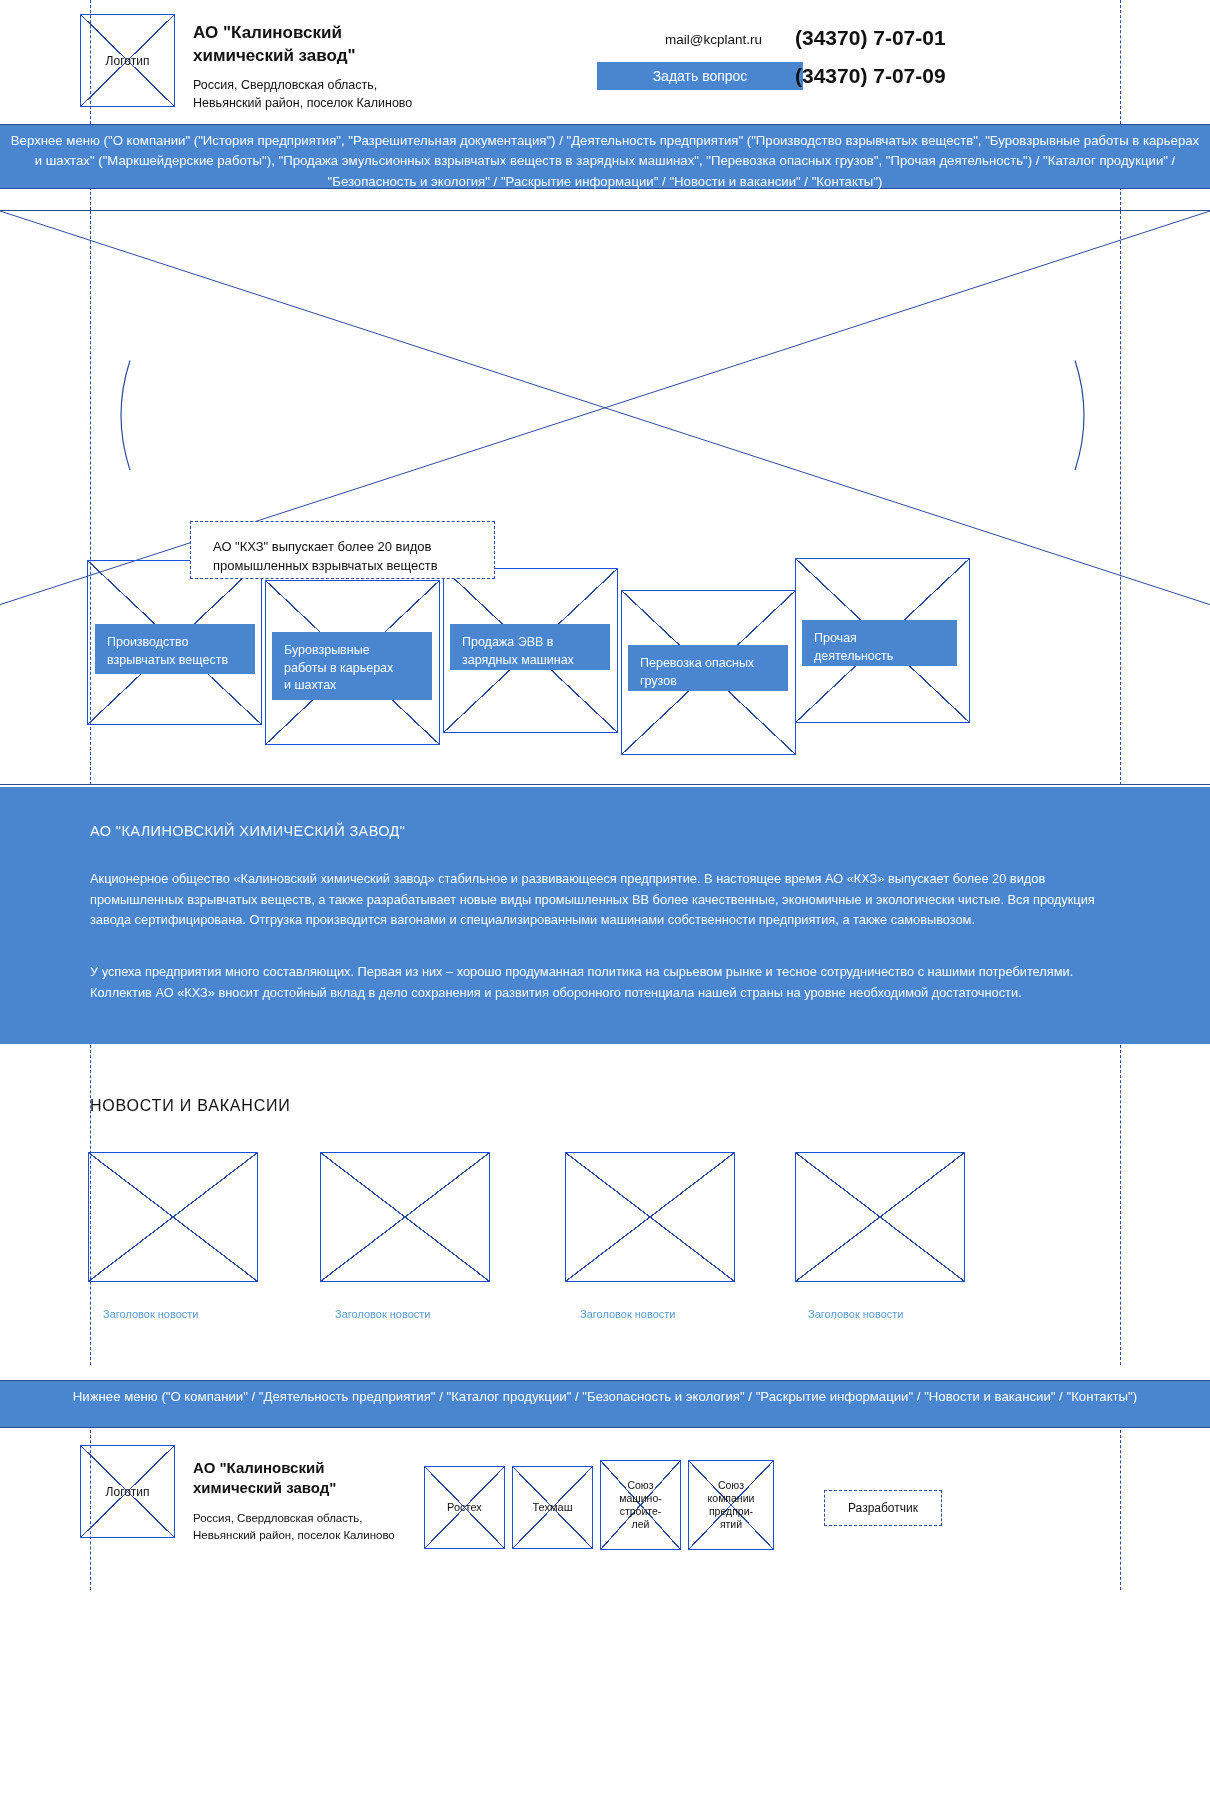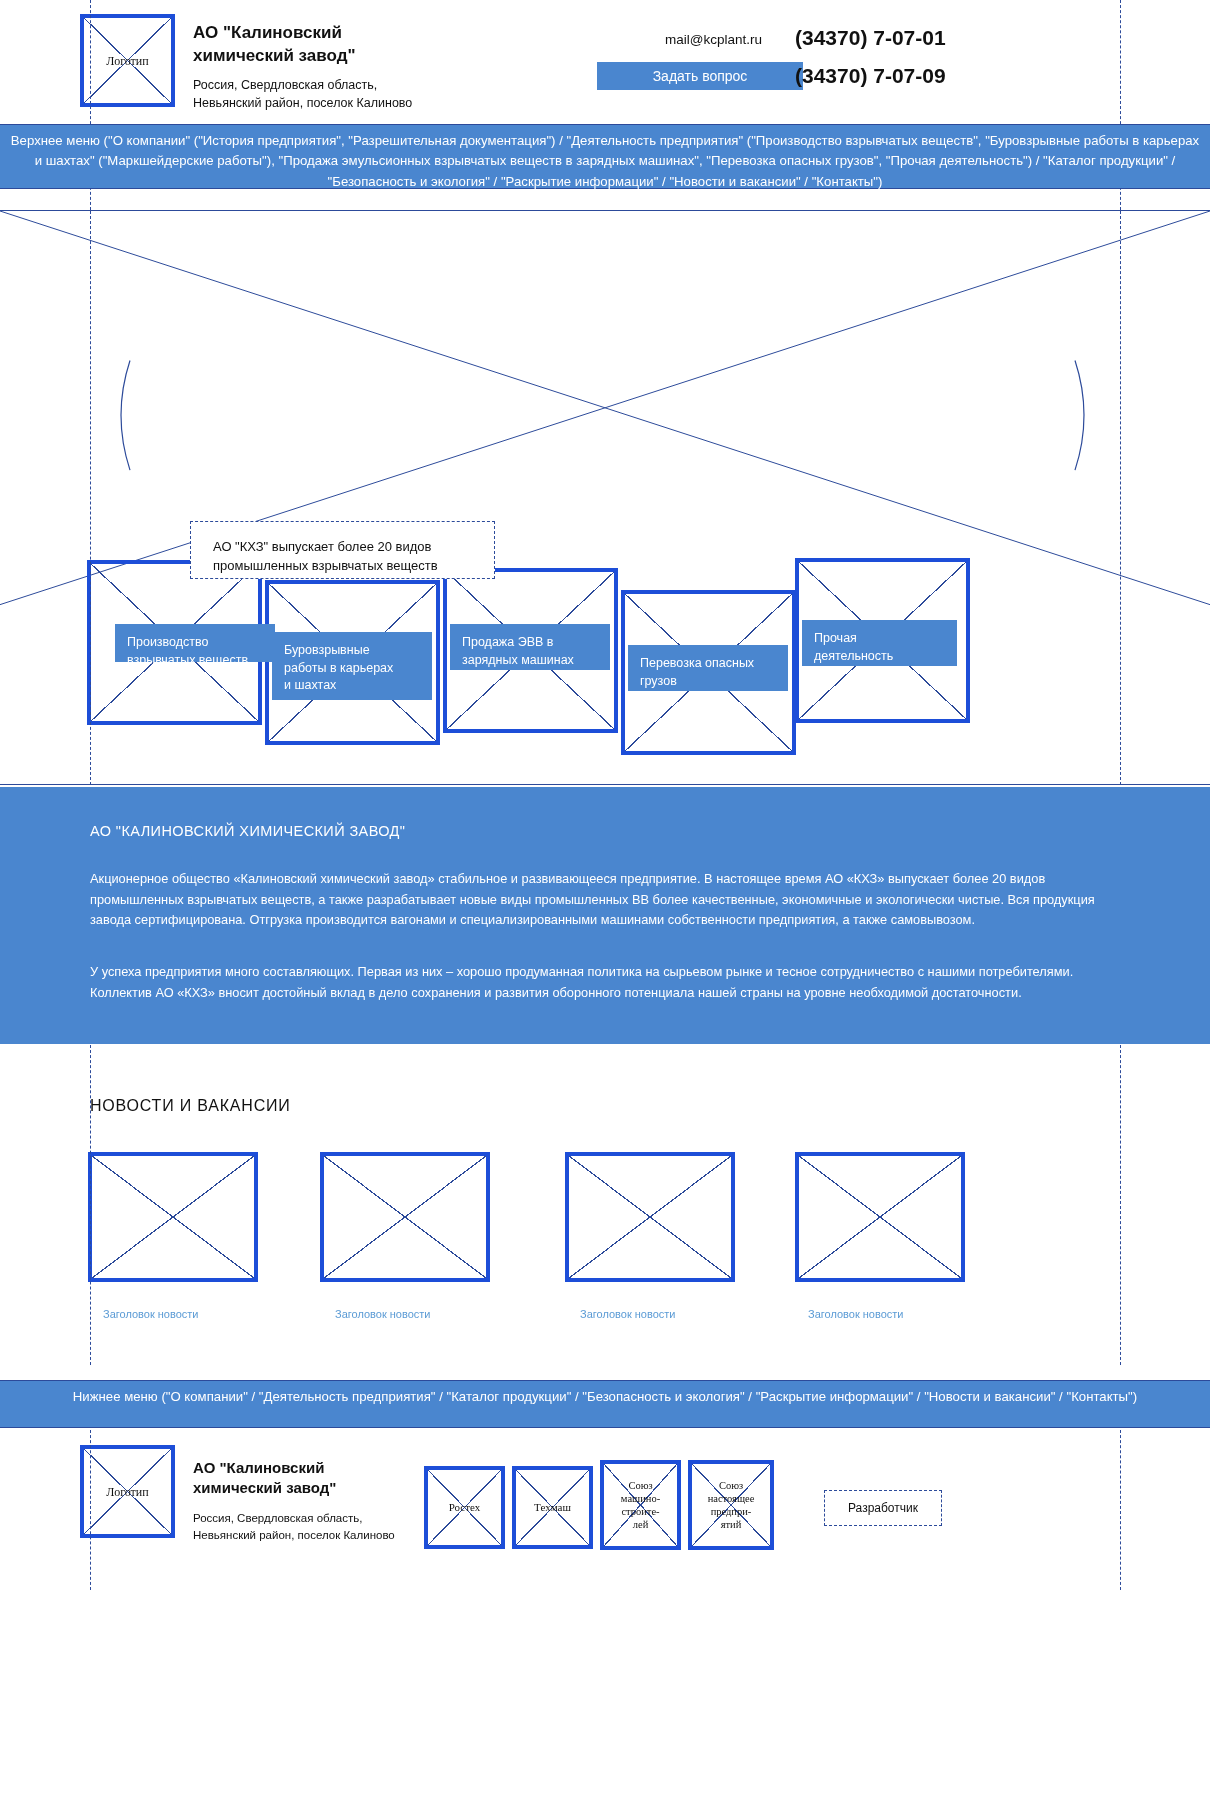--- a/index.html
+++ b/index.html
@@ -12,23 +12,22 @@
     position: relative;
     width: 1210px;
     height: 1800px;
     overflow: hidden;
     background: #ffffff;
   }
 
   
   .wf {                       
     position: absolute;
-    border: 4px solid #1d4ed8;
+    border: 1px solid #1d4ed8;
     background: transparent;
-    font-family: Liberation Serif, serif;
   }
   .wf::before, .wf::after {
     content: "";
     position: absolute;
     left: 0; top: 0;
     width: 100%; height: 100%;
     background-repeat: no-repeat;
     background-size: 100% 100%;
   }
   .wf::before {
@@ -267,21 +266,21 @@
       <div>промышленных взрывчатых веществ</div>
     </div>
   </div>
 
   <div class="wf" style="left:87px;  top:560px; width:175px; height:165px;"></div>
   <div class="wf" style="left:265px; top:580px; width:175px; height:165px;"></div>
   <div class="wf" style="left:443px; top:568px; width:175px; height:165px;"></div>
   <div class="wf" style="left:621px; top:590px; width:175px; height:165px;"></div>
   <div class="wf" style="left:795px; top:558px; width:175px; height:165px;"></div>
 
-  <div class="svc-card" style="left:95px;  top:624px; width:160px; height:38px;margin-left:20px;">
+  <div class="svc-card" style="left:95px;  top:624px; width:160px; height:50px;">
     <div>Производство</div>
     <div>взрывчатых веществ</div>
   </div>
   <div class="svc-card" style="left:272px; top:632px; width:160px; height:68px;">
     <div>Буровзрывные</div>
     <div>работы в карьерах</div>
     <div>и шахтах</div>
   </div>
   <div class="svc-card" style="left:450px; top:624px; width:160px; height:46px;">
     <div>Продажа ЭВВ в</div>
@@ -342,21 +341,21 @@
     <div class="wf-label" style="font-size:10.5px;">
       <div>Союз</div>
       <div>машино-</div>
       <div>строите-</div>
       <div>лей</div>
     </div>
   </div>
   <div class="wf" style="left:688px; top:1460px; width:86px; height:90px;">
     <div class="wf-label" style="font-size:10.5px;">
       <div>Союз</div>
-      <div>настоящее</div>
+      <div>компании</div>
       <div>предпри-</div>
       <div>ятий</div>
     </div>
   </div>
 
   <div class="dev-box" style="left:824px; top:1490px; width:118px; height:36px;">Разработчик</div>
 
 </div>
 
 </body></html>

